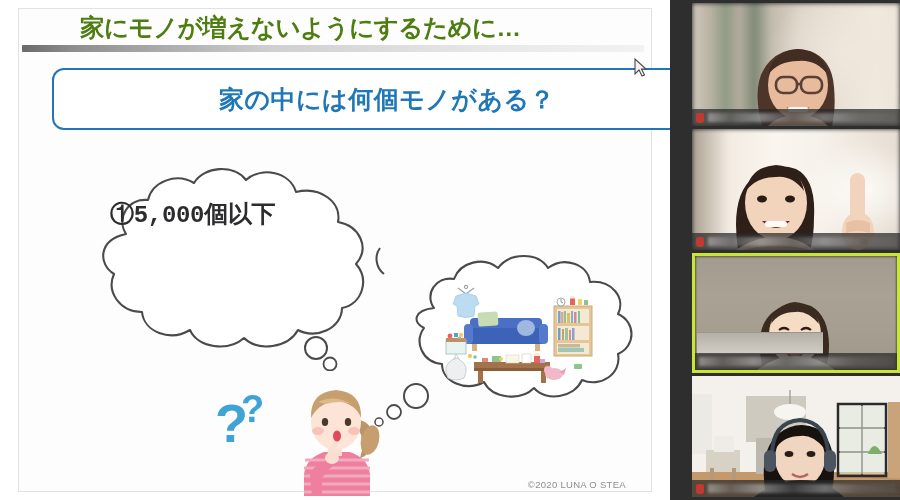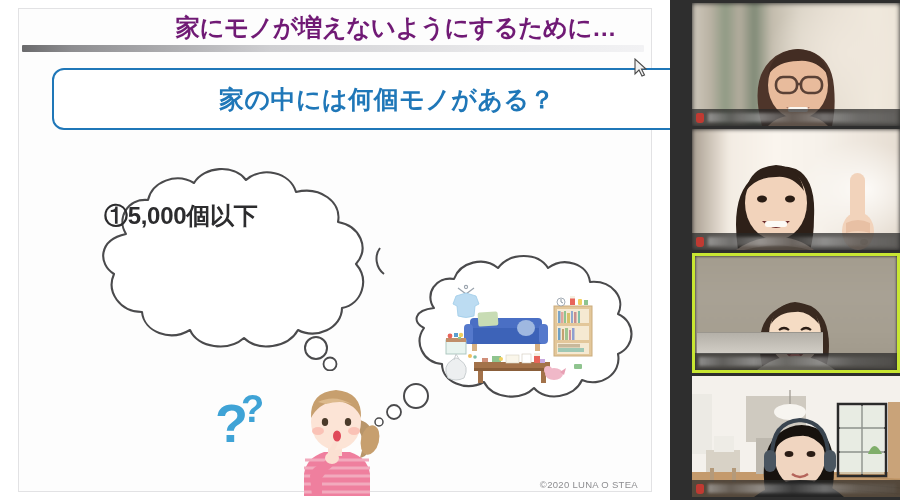--- a/index.html
+++ b/index.html
@@ -19,24 +19,24 @@
     background:#ffffff; overflow:hidden;
   }
   #slide-frame {
     position:absolute; left:18px; top:8px; width:634px; height:484px;
     border:1px solid #e2e2e4;
     background:#fdfdfd;
   }
 
   
   #slide-title {
-    position:absolute; left:96px; top:10px; width:520px; height:36px;
-    font-size:24.5px; font-weight:bold; color:#701a75;
+    position:absolute; left:80px; top:10px; width:520px; height:36px;
+    font-size:24.5px; font-weight:bold; color:#4d7c0f;
     letter-spacing:-0.5px; white-space:nowrap;
-    text-align:right; line-height:36px;
+    text-align:left; line-height:36px;
   }
   #title-rule {
     position:absolute; left:22px; top:45px; width:622px; height:7px;
     background:linear-gradient(to right,#6a6a6c 0%,#8d8d90 8%,#cfcfd2 40%,#e8e8ea 75%,#f2f2f4 100%);
     border-radius:1px;
   }
 
   
   #subtitle-box {
     position:absolute; left:52px; top:68px; width:634px; height:62px;
@@ -46,39 +46,39 @@
   }
   #subtitle-text {
     font-size:25px; font-weight:bold; color:#1f77b8;
     letter-spacing:0.5px; white-space:nowrap;
   }
 
   
   #cloud-left { position:absolute; left:58px; top:156px; width:330px; height:215px; }
   #cloud-left svg { position:absolute; left:0; top:0; }
   #options-list {
-    position:absolute; left:46px; top:44px; width:240px;
+    position:absolute; left:52px; top:44px; width:240px;font-family:Liberation Mono, monospace;
   }
   .option-line {
     font-size:24px; font-weight:bold; color:#2c2c2e;
     line-height:31px; white-space:nowrap; letter-spacing:-0.3px;
   }
 
   
   #cloud-right { position:absolute; left:372px; top:246px; width:290px; height:182px; }
   #cloud-right svg.bubble-outline { position:absolute; left:0; top:0; }
   #room-scene { position:absolute; left:62px; top:36px; width:170px; height:105px; }
 
   
   #character { position:absolute; left:278px; top:378px; width:112px; height:118px; }
   #qmarks { position:absolute; left:215px; top:380px; width:80px; height:80px; }
 
   
   #copyright {
-    position:absolute; left:460px; top:479px; width:178px;
+    position:absolute; left:448px; top:479px; width:178px;
     font-size:9.5px; color:#8d8d90; text-align:right;
     letter-spacing:0.3px; white-space:nowrap;
   }
 
   
   #cursor { position:absolute; left:634px; top:58px; width:14px; height:20px; }
 
   
   #gutter {
     position:absolute; left:670px; top:0; width:22px; height:500px;

